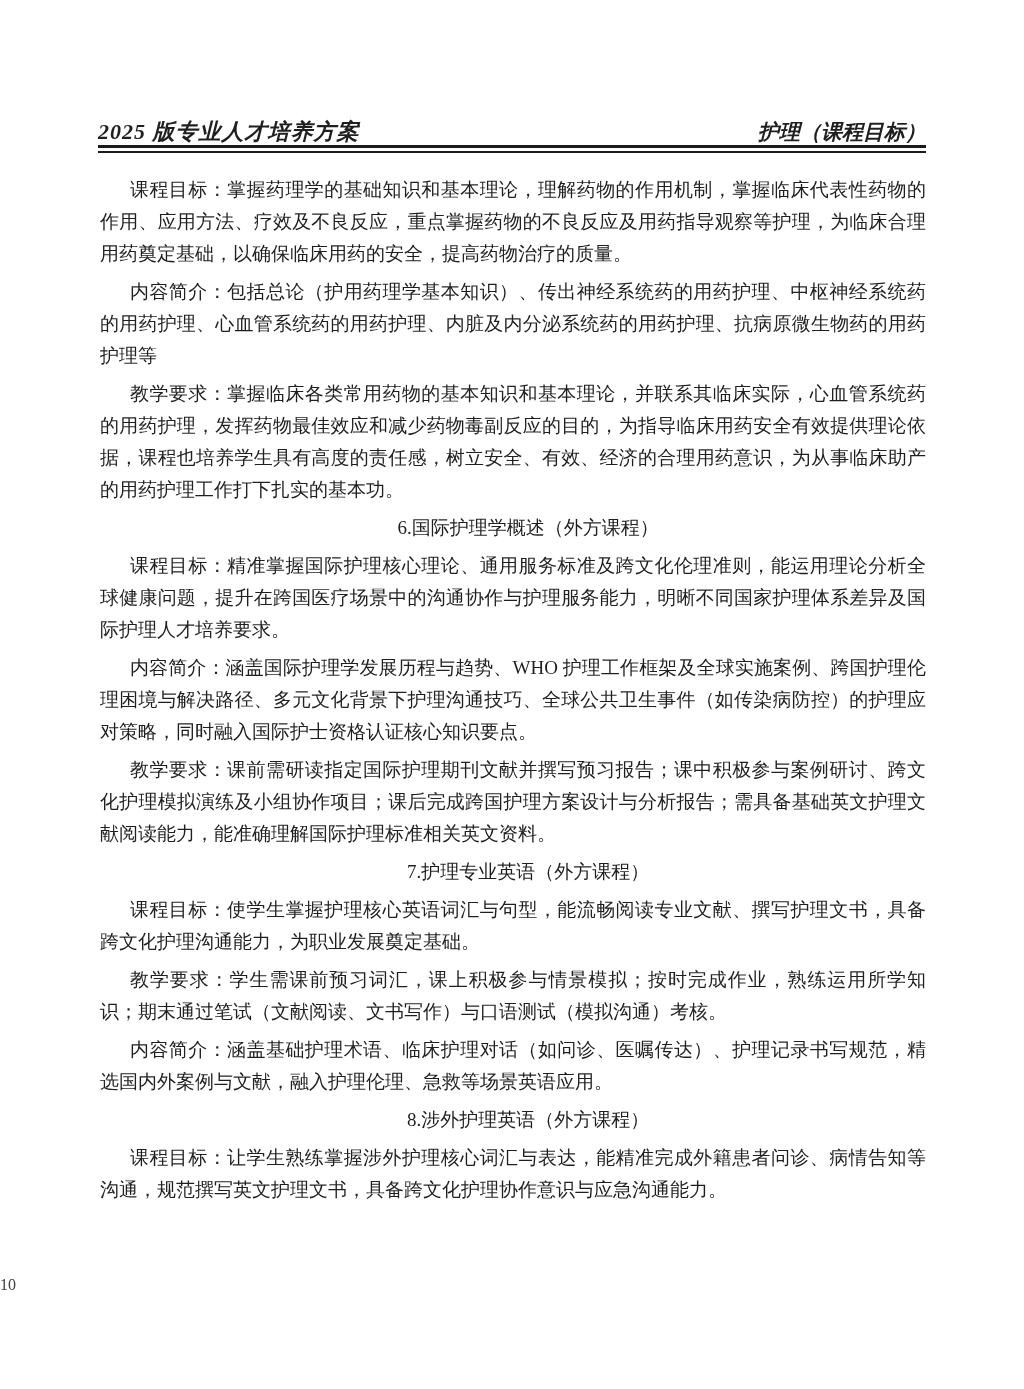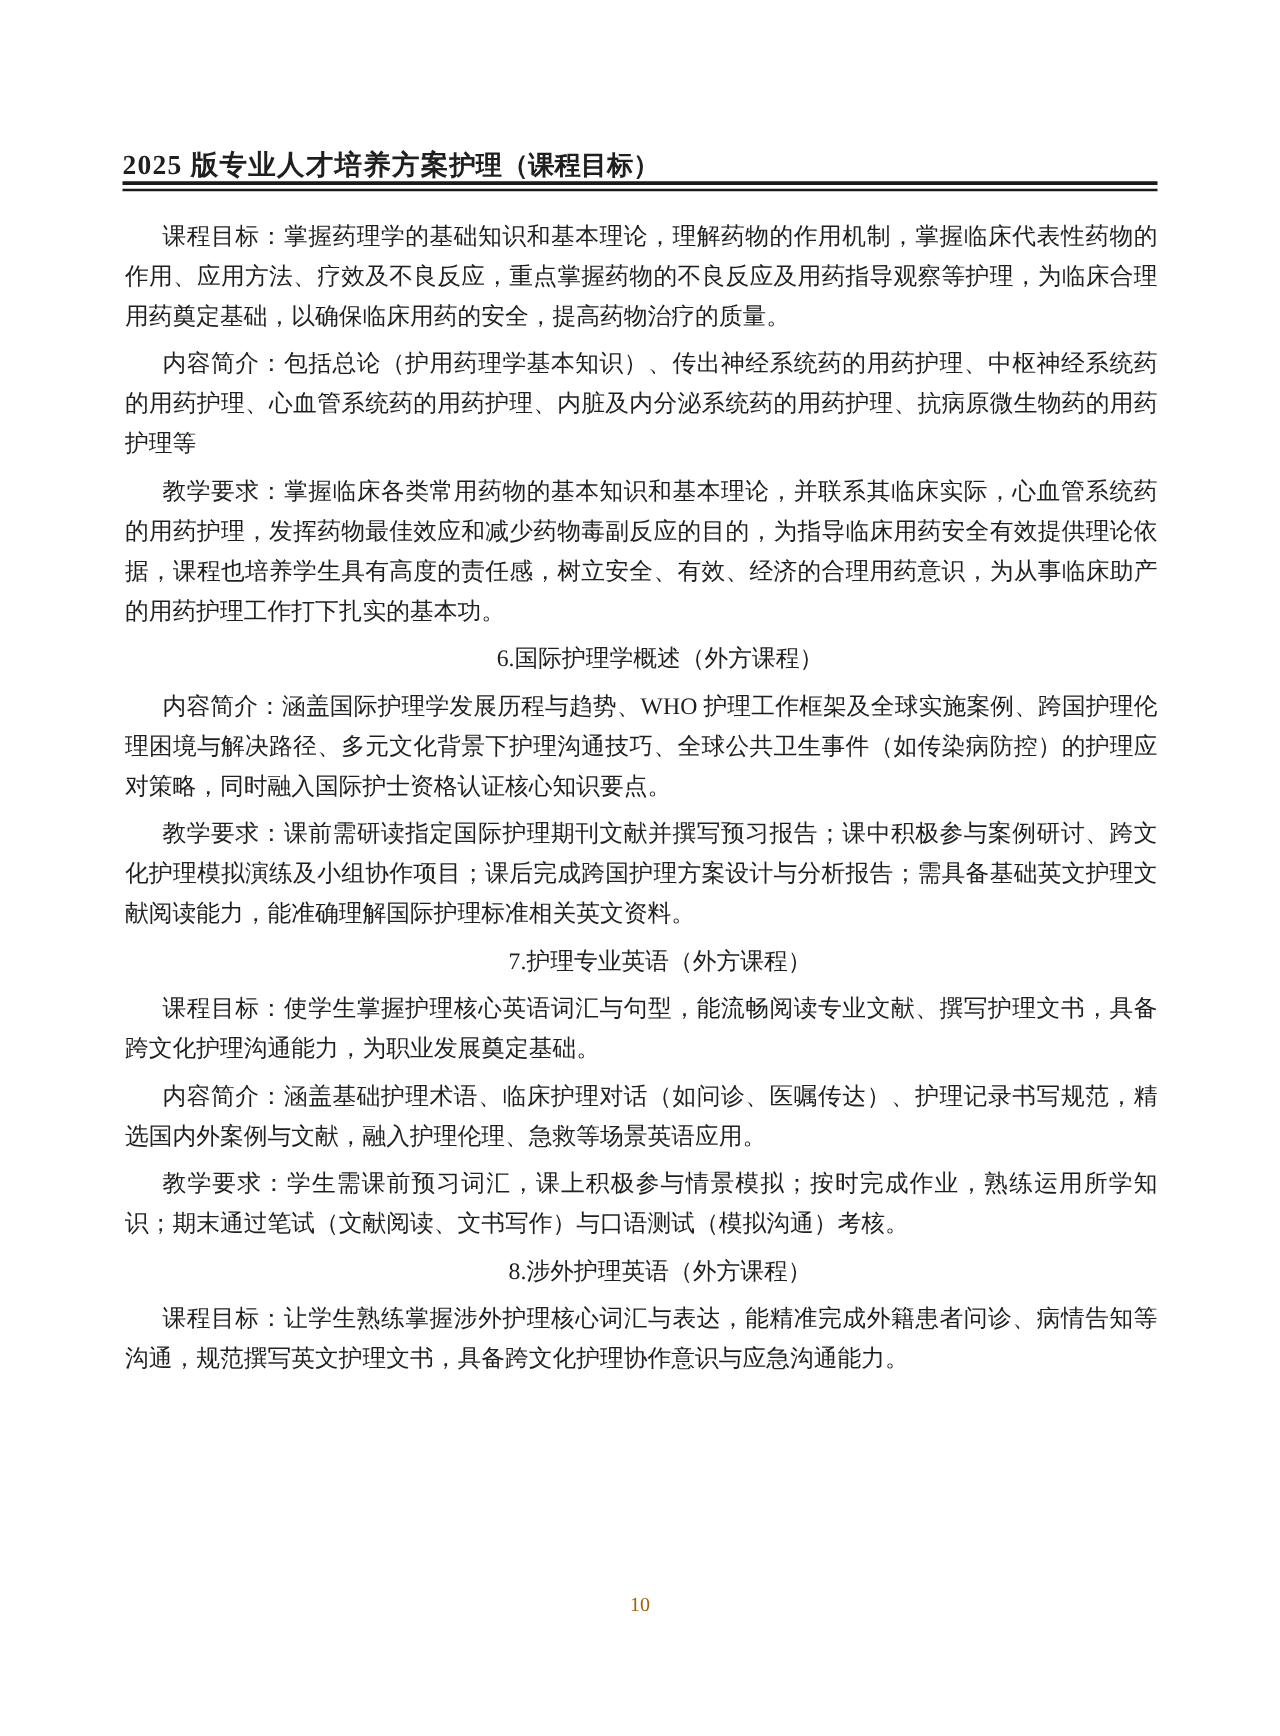--- a/index.html
+++ b/index.html
@@ -18,22 +18,24 @@
     overflow:hidden;
   }
   .page{
     position:absolute;inset:0;
     background:var(--bg-color);
   }
   .page-header{
     position:absolute;
     left:98px;width:828px;top:118px;
     display:flex;
+    justify-content:space-between;
     align-items:flex-end;
     line-height:28px;
+    font-style:italic;
   }
   .header-left{
     font-size:22px;
     font-weight:bold;
     letter-spacing:1px;
   }
   .header-right{
     font-size:21px;
     font-weight:bold;
   }
@@ -58,23 +60,23 @@
     margin:0 0 6px 0;
     text-indent:30px;
     word-break:break-all;
   }
   .document-body p.heading{
     text-align:center;
   }
   .page-footer{
     position:absolute;
     left:0;width:100%;top:1276px;
-    text-align:center;
+    text-align:left;
     font-size:16px;
-    color:#a16207;
+    color:#404040;
   }
 </style>
 </head>
 <body>
 
 <div class="page">
 
   <header class="page-header">
     <span class="header-left">2025 版专业人才培养方案</span>
     <span class="header-right">护理（课程目标）</span>
@@ -83,26 +85,27 @@
   <div class="header-rule">
     <div class="rule-thick"></div>
     <div class="rule-thin"></div>
   </div>
 
   <main class="document-body">
       <p class="para">课程目标：掌握药理学的基础知识和基本理论，理解药物的作用机制，掌握临床代表性药物的作用、应用方法、疗效及不良反应，重点掌握药物的不良反应及用药指导观察等护理，为临床合理用药奠定基础，以确保临床用药的安全，提高药物治疗的质量。</p>
       <p class="para">内容简介：包括总论（护用药理学基本知识）、传出神经系统药的用药护理、中枢神经系统药的用药护理、心血管系统药的用药护理、内脏及内分泌系统药的用药护理、抗病原微生物药的用药护理等</p>
       <p class="para">教学要求：掌握临床各类常用药物的基本知识和基本理论，并联系其临床实际，心血管系统药的用药护理，发挥药物最佳效应和减少药物毒副反应的目的，为指导临床用药安全有效提供理论依据，课程也培养学生具有高度的责任感，树立安全、有效、经济的合理用药意识，为从事临床助产的用药护理工作打下扎实的基本功。</p>
       <p class="heading">6.国际护理学概述（外方课程）</p>
+      <p class="para">课程目标：精准掌握国际护理核心理论、通用服务标准及跨文化伦理准则，能运用理论分析全球健康问题，提升在跨国医疗场景中的沟通协作与护理服务能力，明晰不同国家护理体系差异及国际护理人才培养要求。</p>
       <p class="para">内容简介：涵盖国际护理学发展历程与趋势、WHO 护理工作框架及全球实施案例、跨国护理伦理困境与解决路径、多元文化背景下护理沟通技巧、全球公共卫生事件（如传染病防控）的护理应对策略，同时融入国际护士资格认证核心知识要点。</p>
       <p class="para">教学要求：课前需研读指定国际护理期刊文献并撰写预习报告；课中积极参与案例研讨、跨文化护理模拟演练及小组协作项目；课后完成跨国护理方案设计与分析报告；需具备基础英文护理文献阅读能力，能准确理解国际护理标准相关英文资料。</p>
       <p class="heading">7.护理专业英语（外方课程）</p>
       <p class="para">课程目标：使学生掌握护理核心英语词汇与句型，能流畅阅读专业文献、撰写护理文书，具备跨文化护理沟通能力，为职业发展奠定基础。</p>
+      <p class="para">教学要求：学生需课前预习词汇，课上积极参与情景模拟；按时完成作业，熟练运用所学知识；期末通过笔试（文献阅读、文书写作）与口语测试（模拟沟通）考核。</p>
       <p class="para">内容简介：涵盖基础护理术语、临床护理对话（如问诊、医嘱传达）、护理记录书写规范，精选国内外案例与文献，融入护理伦理、急救等场景英语应用。</p>
-      <p class="para">教学要求：学生需课前预习词汇，课上积极参与情景模拟；按时完成作业，熟练运用所学知识；期末通过笔试（文献阅读、文书写作）与口语测试（模拟沟通）考核。</p>
       <p class="heading">8.涉外护理英语（外方课程）</p>
       <p class="para">课程目标：让学生熟练掌握涉外护理核心词汇与表达，能精准完成外籍患者问诊、病情告知等沟通，规范撰写英文护理文书，具备跨文化护理协作意识与应急沟通能力。</p>
     </main>
 
   <footer class="page-footer">
     <span>10</span>
   </footer>
 
 </div>
 

